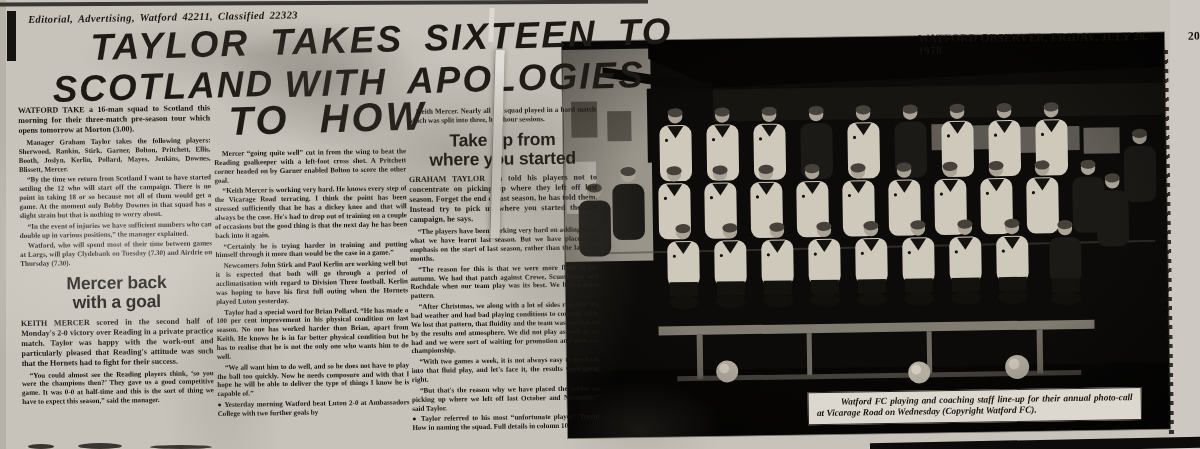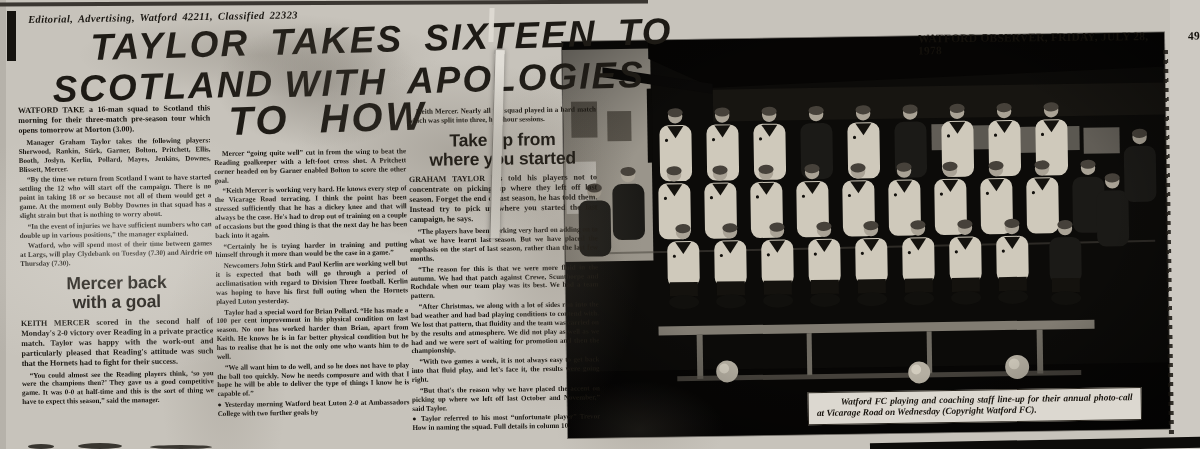--- a/index.html
+++ b/index.html
@@ -80,21 +80,21 @@
 </style>
 </head>
 <body>
 
 <div class="right-margin"></div>
 
 <div class="masthead">Editorial, Advertising, Watford 42211, Classified 22323</div>
 
 <div class="dateline">
   <span>WATFORD OBSERVER, FRIDAY, JULY 28, 1978</span>
-  <span>49</span>
+  <span>20</span>
 </div>
 
 <div class="hl hl1">TAYLOR TAKES SIXTEEN TO</div>
 <div class="hl hl2a">SCOTLAND</div>
 <div class="hl hl2b">WITH APOLOGIES</div>
 <div class="hl hl3">TO HOW</div>
 
 <div class="col col-1">
   <p class="lead">WATFORD TAKE a 16-man squad to Scotland this morning for their three-match pre-season tour which opens tomorrow at Morton (3.00).</p>
   <p>Manager Graham Taylor takes the following players: Sherwood, Rankin, Stirk, Garner, Bolton, Pritchett, Ellis, Booth, Joslyn, Kerlin, Pollard, Mayes, Jenkins, Downes, Blissett, Mercer.</p>

